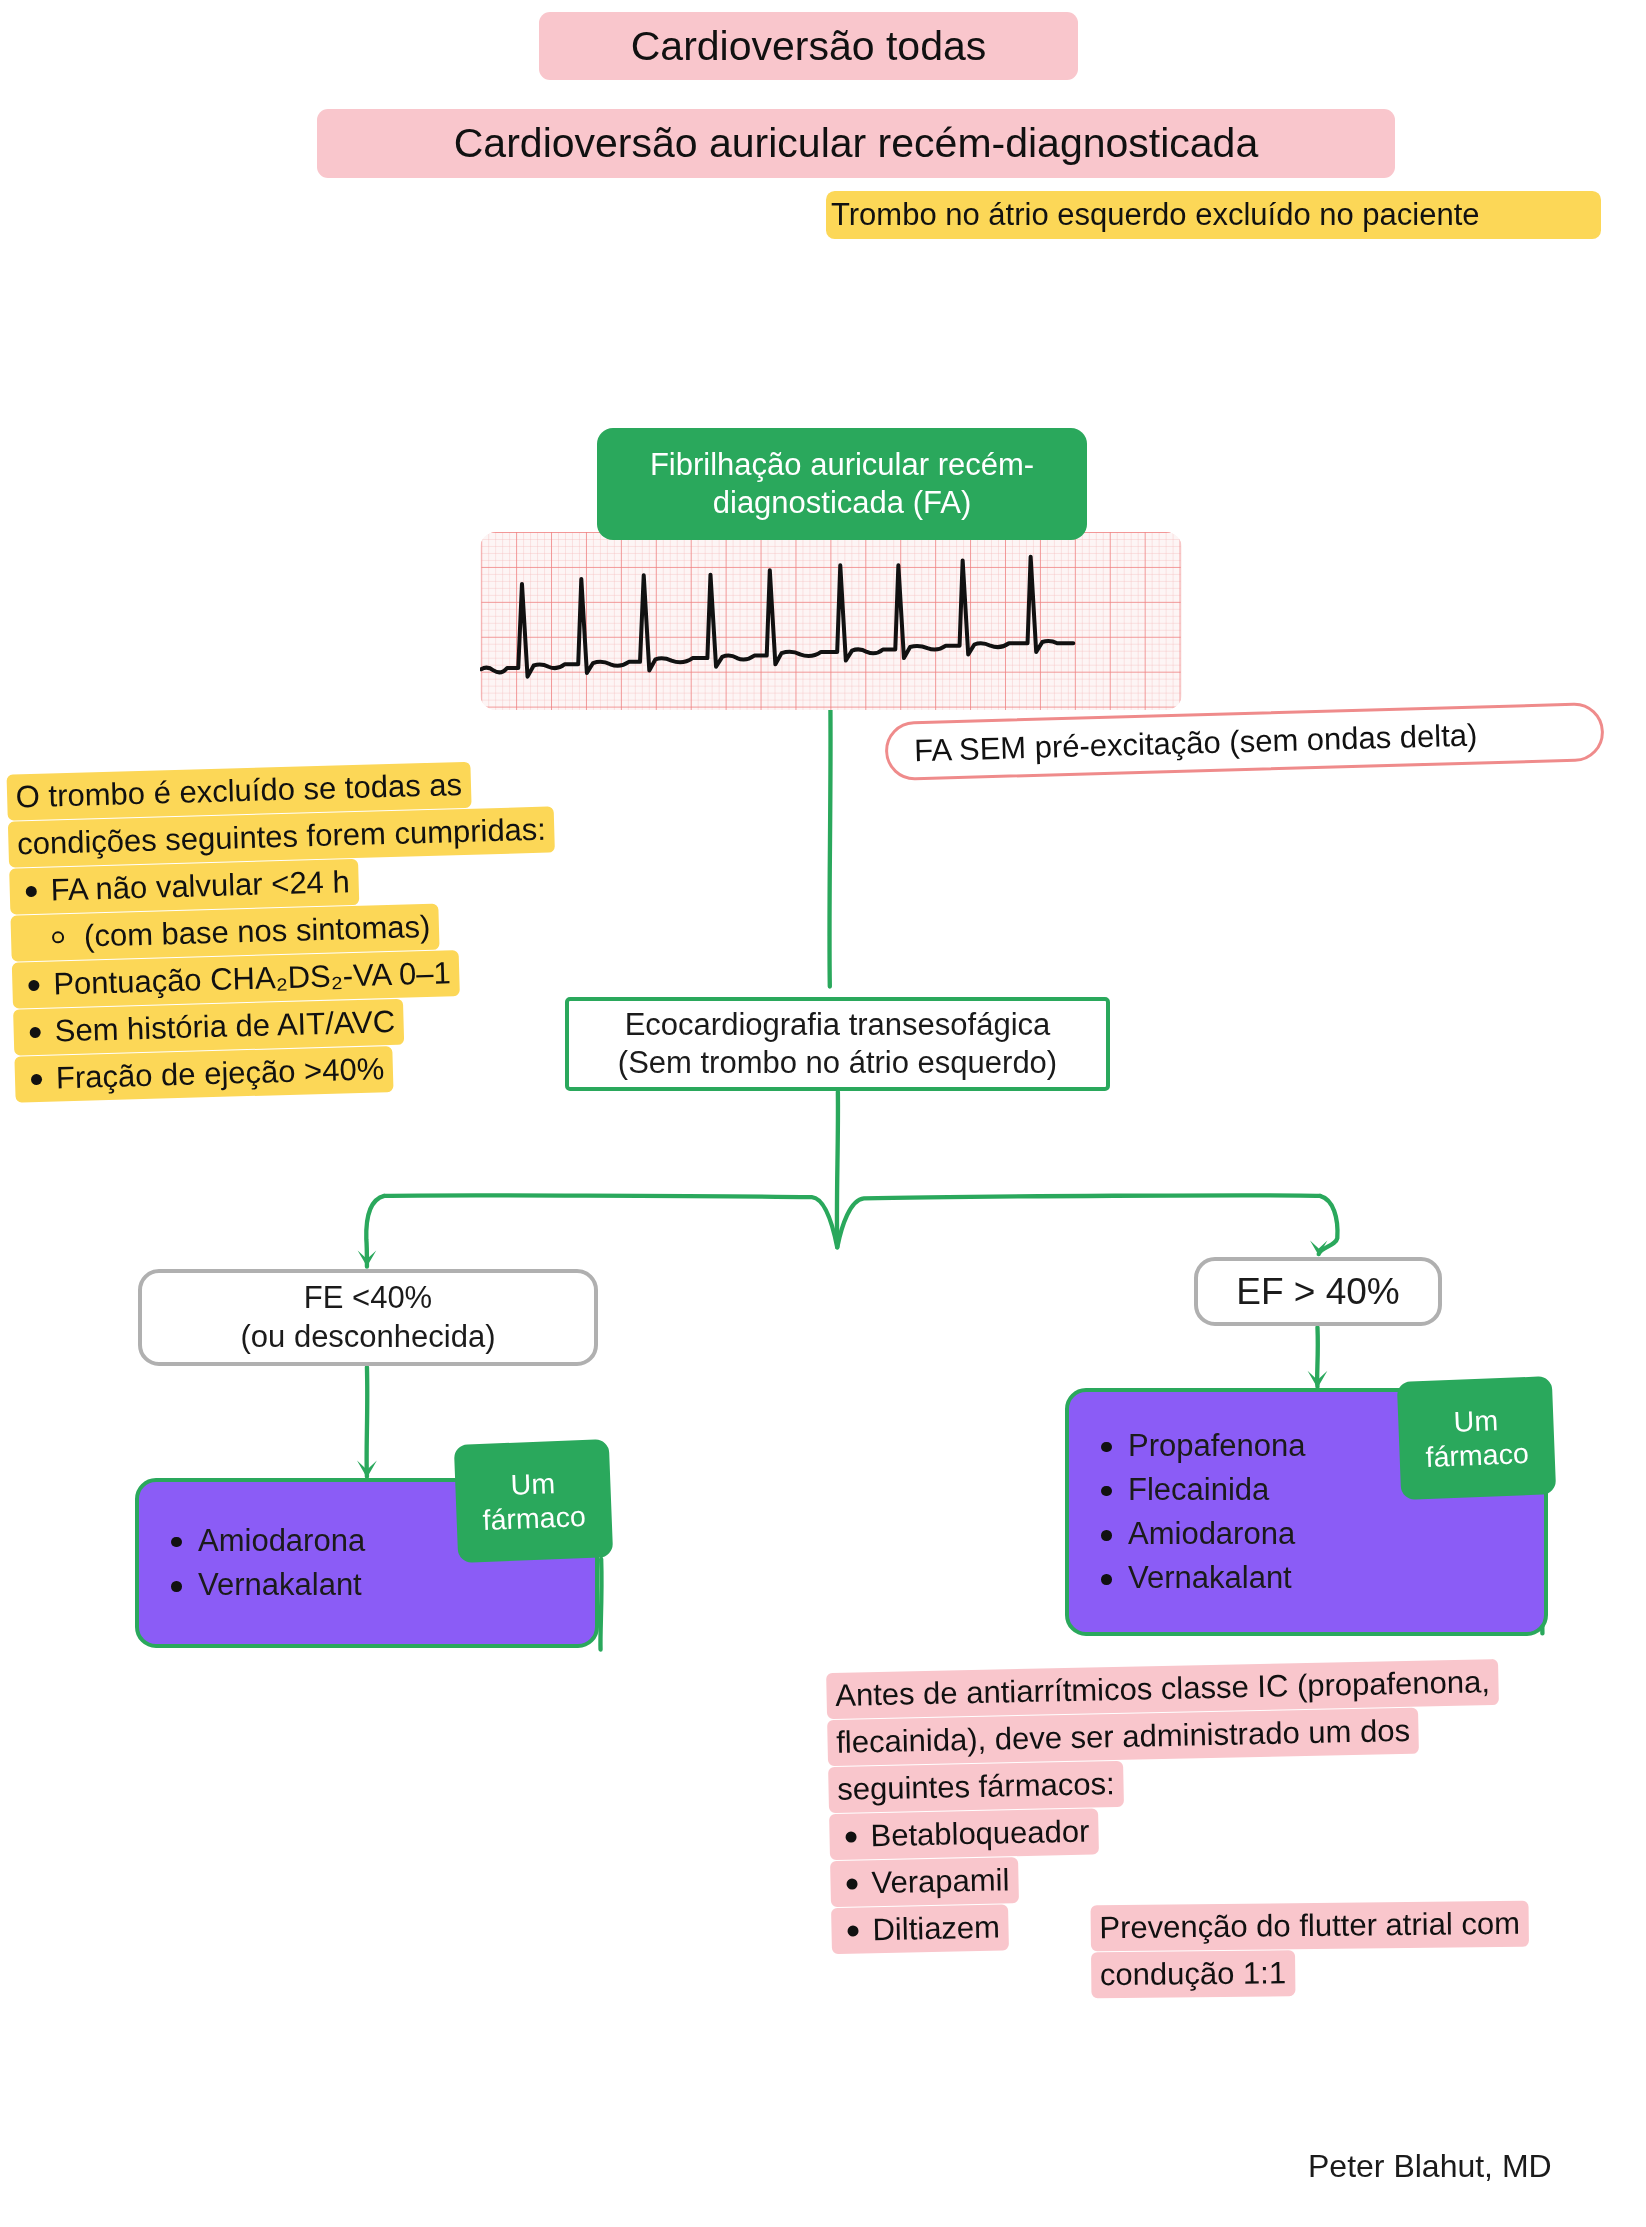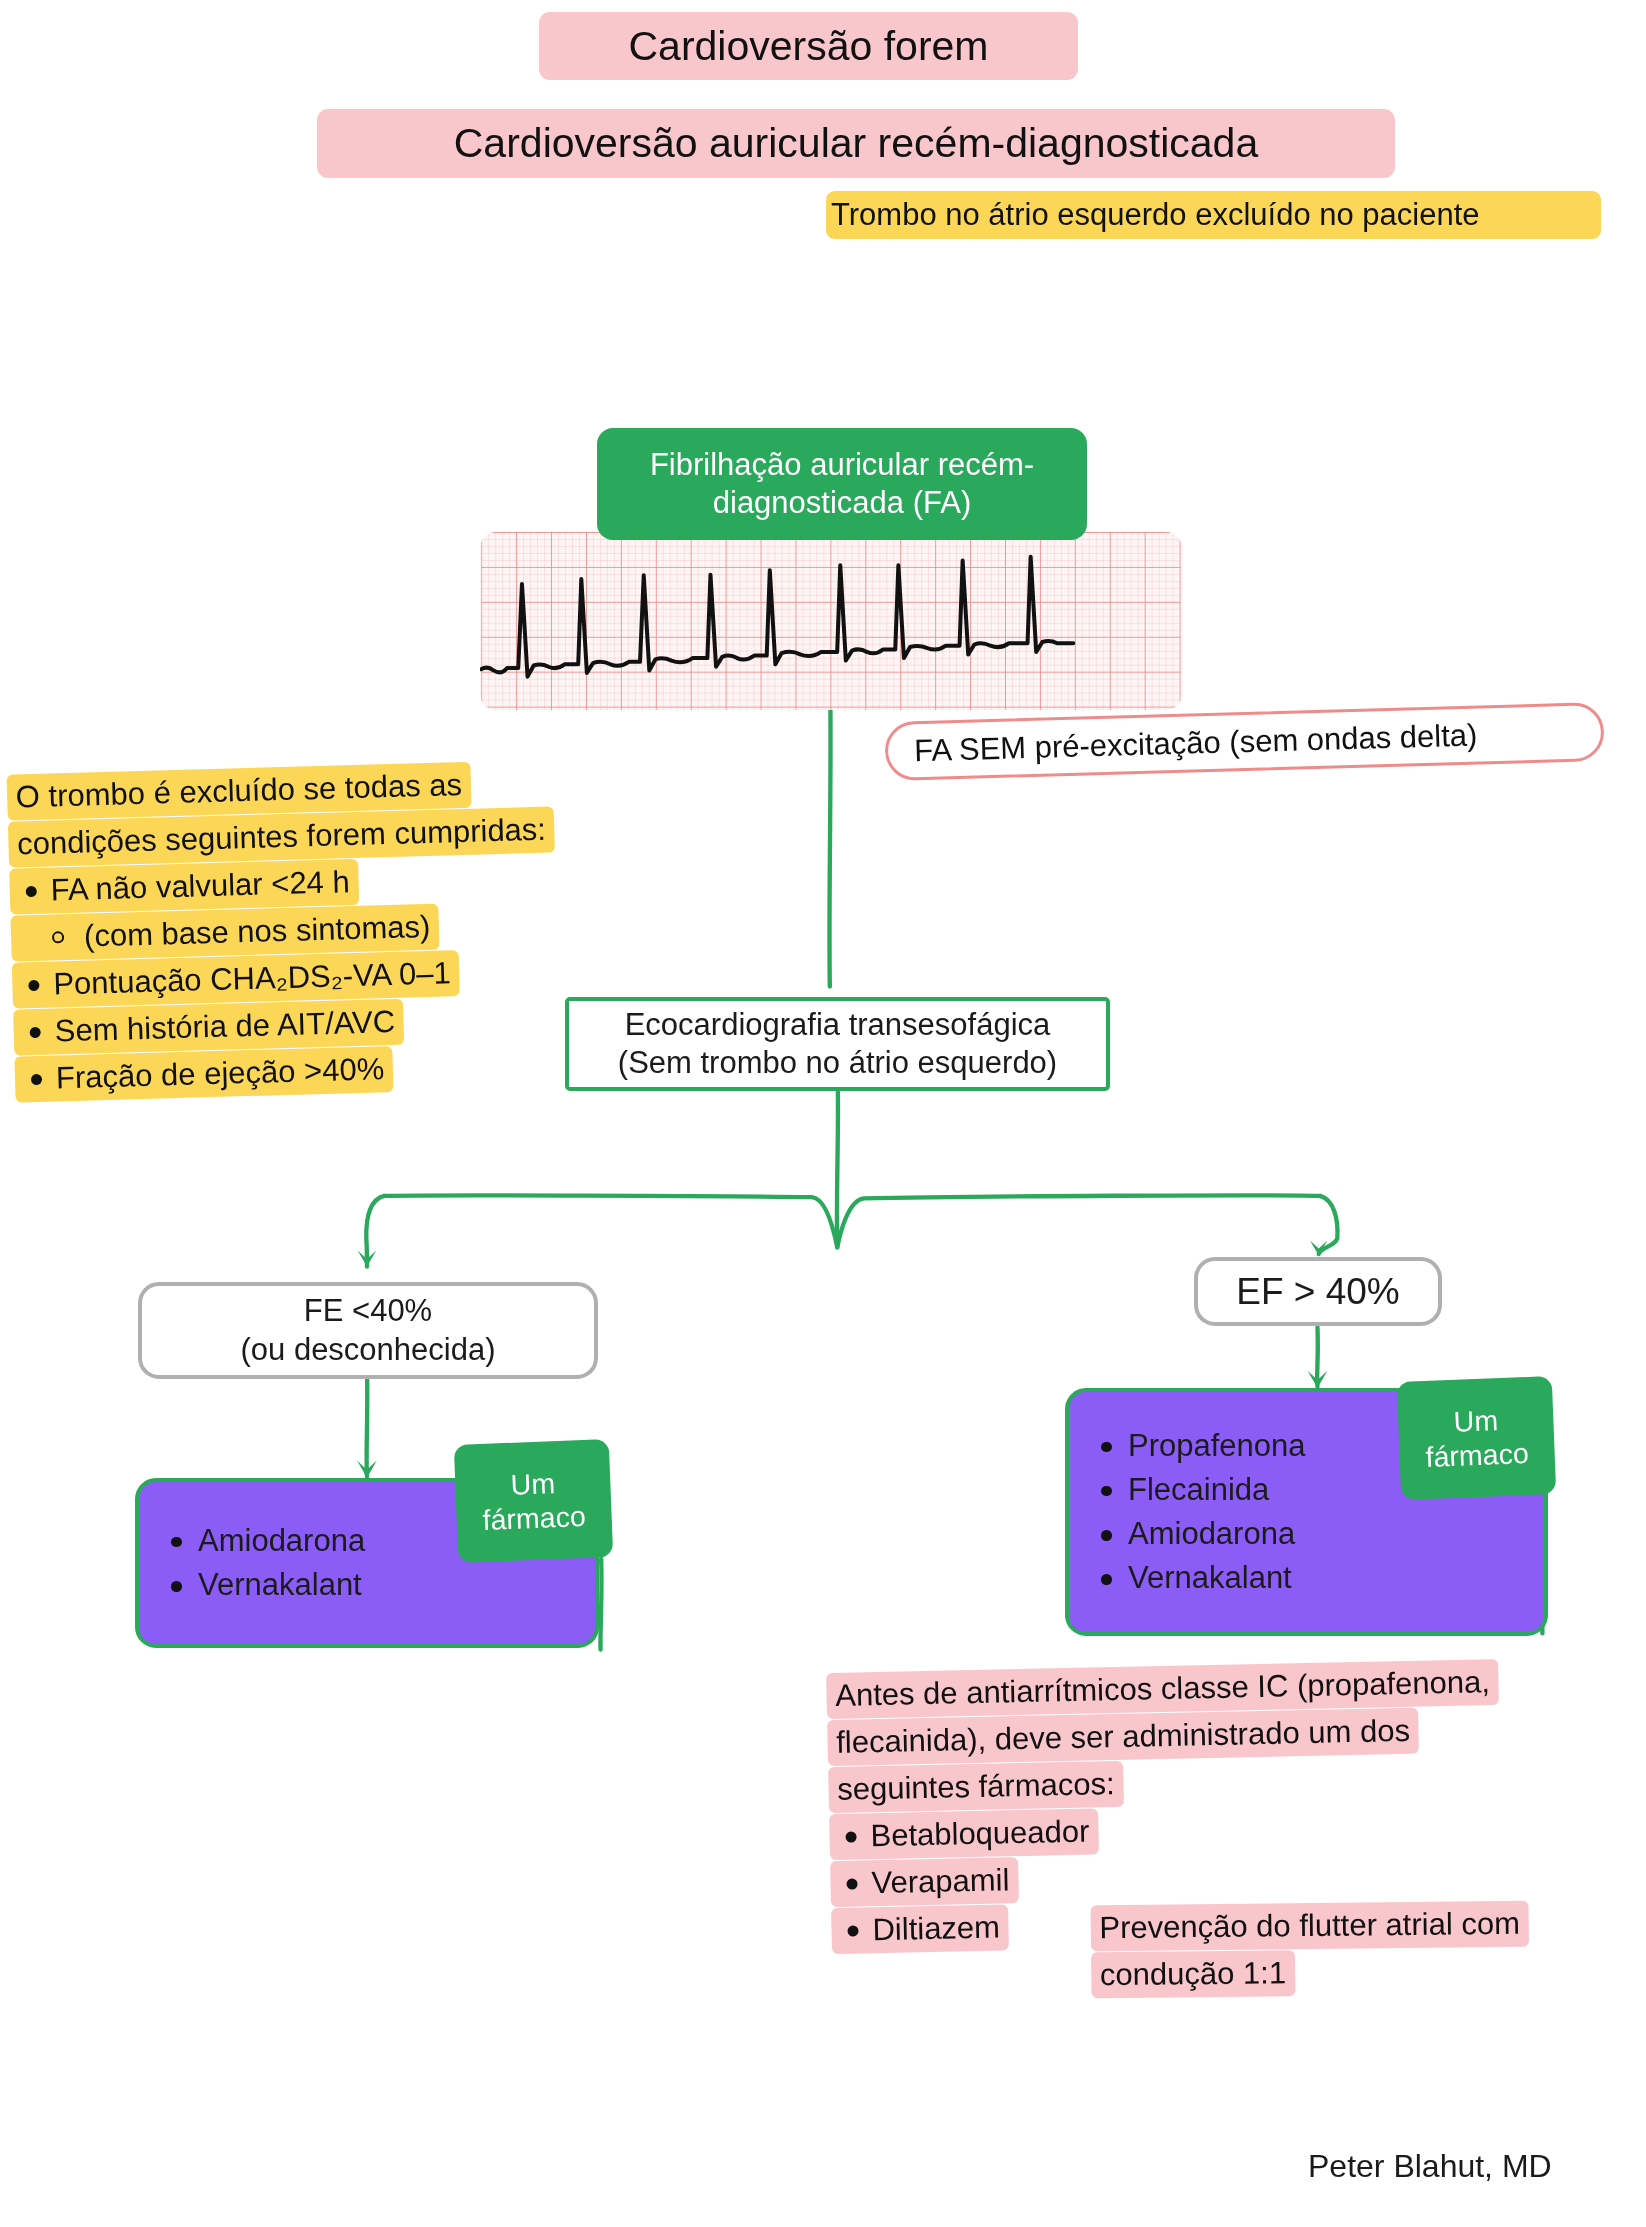--- a/index.html
+++ b/index.html
@@ -34,21 +34,21 @@
   }
   .node-outline-green{
     background:#ffffff;border:4.3px solid #2aa85c;border-radius:5px;
   }
   .node-outline-grey{
     background:#ffffff;border:4.3px solid #b0b0b0;border-radius:21px;
   }
 
   #node-fa{left:597px;top:428px;width:490px;height:112px;font-size:31px;padding:0 20px;}
   #node-tee{left:565px;top:997px;width:545px;height:94px;font-size:31px;}
-  #node-ef-low{left:138px;top:1269px;width:460px;height:97px;font-size:31px;margin-top:13px;}
+  #node-ef-low{left:138px;top:1269px;width:460px;height:97px;font-size:31px;}
   #node-ef-high{left:1194px;top:1257px;width:248px;height:69px;font-size:37px;}
 
   
   .druglist{
     position:absolute;box-sizing:border-box;
     background:#8b5cf6;border:4.3px solid #2aa85c;border-radius:21px;
     display:flex;align-items:center;
   }
   .druglist ul{margin:0;padding:0 0 0 59px;list-style:none;}
   .druglist li{
@@ -143,21 +143,21 @@
     <path d="M2126 2142 C2128 2190 2124 2220 2126 2238"></path>
     <path d="M2126 2240 l-16 -28 l16 15 l16 -15 z" fill="#2aa85c" stroke="none"></path>
 
     <path d="M860 2386 C900 2385 930 2385 966 2386"></path>
     <path d="M970 2516 C972 2580 968 2630 969 2662"></path>
     <path d="M2290 2243 C2320 2242 2350 2242 2380 2243"></path>
     <path d="M2490 2414 C2492 2520 2488 2590 2489 2636"></path>
   </g>
 </svg>
 
-<div class="hl" id="title1">Cardioversão forem</div>
+<div class="hl" id="title1">Cardioversão todas</div>
 <div class="hl" id="title2">Cardioversão auricular recém-diagnosticada</div>
 <div class="hl hl-yellow" id="note-thrombus">Trombo no átrio esquerdo excluído no paciente</div>
 
 <div class="abs" id="ecg">
   <svg width="702" height="178" viewBox="0 0 1132 288" xmlns="http://www.w3.org/2000/svg">
     <defs>
       <pattern id="small" width="11.3" height="11.3" patternUnits="userSpaceOnUse">
         <path d="M 11.3 0 L 0 0 0 11.3" fill="none" stroke="#f4b4b4" stroke-width="1"></path>
       </pattern>
       <pattern id="big" width="56.5" height="56.5" patternUnits="userSpaceOnUse">

